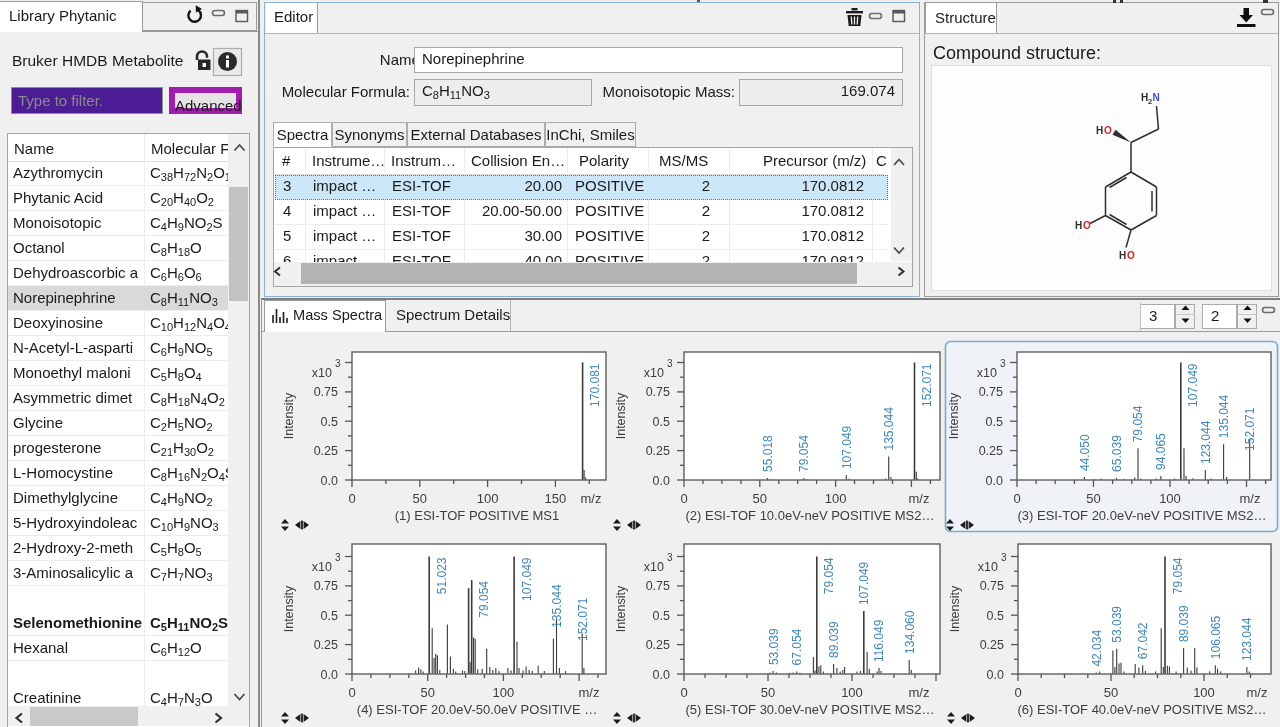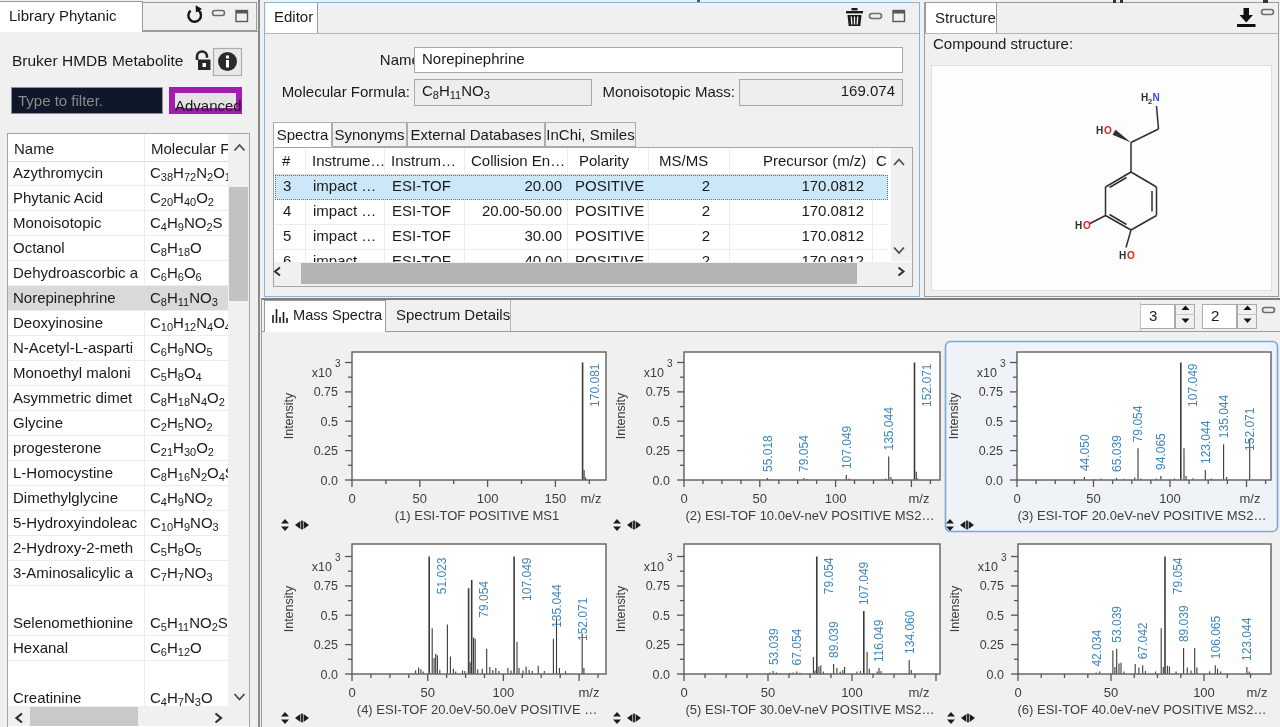--- a/index.html
+++ b/index.html
@@ -26,21 +26,21 @@
 
 <div class="abs" style="left:0;top:0;width:260px;height:727px;background:#f0f0f0;border-right:2px solid #8a8a8a">
   <div class="tab" style="left:0;top:1px;width:143px;height:31px;border-left:none;">
     <div style="position:absolute;left:9px;top:5px;">Library Phytanic</div>
   </div>
   <div class="abs" style="left:143px;top:2px;width:114px;height:29px;background:#f0f0f0;border:1px solid #9b9b9b;border-left:none;"></div>
   <div class="abs" style="left:0;top:31px;width:258px;height:1px;background:#9b9b9b"></div>
 
   <div class="abs" style="left:12px;top:52px;font-size:15.5px;">Bruker HMDB Metabolite</div>
 
-  <input class="abs" style="left: 11px; top: 87px; width: 152px; height: 27px; border: 1px solid rgb(143, 143, 143); background: #0f172a; font-size: 15px; padding: 0px 6px; font-family: inherit; color: rgb(138, 138, 138);" value="Type to filter.">
+  <input class="abs" style="left: 11px; top: 87px; width: 152px; height: 27px; border: 1px solid rgb(143, 143, 143); background: #4c1d95; font-size: 15px; padding: 0px 6px; font-family: inherit; color: rgb(138, 138, 138);" value="Type to filter.">
   <div class="abs" style="left:169px;top:87px;width:73px;height:27px;background:#e3e3e3;border:6px solid #a21caf;font-size:15px;text-align:center;line-height:25px;">Advanced</div>
 
   <div class="abs" style="left:7px;top:133px;width:243px;height:594px;background:#fff;border:1px solid #a5a5a5;border-bottom:none;overflow:hidden">
     <div style="position:absolute;left:6px;top:6px;font-size:15px;">Name</div>
     <div style="position:absolute;left:143px;top:6px;font-size:15px;">Molecular F</div>
     <div style="position:absolute;left:0;top:27px;width:221px;height:1px;background:#dcdcdc"></div>
     <div style="position:absolute;left:136px;top:0;width:1px;height:573px;background:#ededed"></div>
   </div>
   <div class="lrow" style="top:160.5px;">
       <div class="lname">Azythromycin</div>
@@ -103,21 +103,21 @@
       <div class="lform">C<sub>10</sub>H<sub>9</sub>NO<sub>3</sub></div>
     </div>
 <div class="lrow" style="top:535.5px;">
       <div class="lname">2-Hydroxy-2-meth</div>
       <div class="lform">C<sub>5</sub>H<sub>8</sub>O<sub>5</sub></div>
     </div>
 <div class="lrow" style="top:560.5px;">
       <div class="lname">3-Aminosalicylic a</div>
       <div class="lform">C<sub>7</sub>H<sub>7</sub>NO<sub>3</sub></div>
     </div>
-<div class="lrow" style="top:610.5px;">
+<div class="lrow" style="top:610.5px;font-weight:bold;">
       <div class="lname">Selenomethionine</div>
       <div class="lform">C<sub>5</sub>H<sub>11</sub>NO<sub>2</sub>S</div>
     </div>
 <div class="lrow" style="top:635.5px;">
       <div class="lname">Hexanal</div>
       <div class="lform">C<sub>6</sub>H<sub>12</sub>O</div>
     </div>
 <div class="lrow" style="top:685.5px;">
       <div class="lname">Creatinine</div>
       <div class="lform">C<sub>4</sub>H<sub>7</sub>N<sub>3</sub>O</div>
@@ -208,21 +208,21 @@
   <div class="abs" style="left:36px;top:260px;width:556px;height:21px;background:#b3b3b3;"></div>
 
   <div class="abs" style="left:626px;top:145px;width:21px;height:113px;background:#f0f0f0;"></div>
 </div>
 
 <div class="abs" style="left:924px;top:2px;width:355px;height:295px;background:#f0f0f0;border:1px solid #9b9b9b">
   <div class="tab" style="left:0px;top:-1px;width:72px;height:31px;">
     <div style="position:absolute;left:9px;top:6px;">Structure</div>
   </div>
   <div class="abs" style="left:0;top:30px;width:353px;height:1px;background:#b5b5b5"></div>
-  <div class="abs" style="left:8px;top:32px;font-size:15px;">Compound structure:</div>
+  <div class="abs" style="left:8px;top:40px;font-size:18px;">Compound structure:</div>
   <div class="abs" style="left:6px;top:62px;width:341px;height:226px;background:#fdfdfd;border:1px solid #e0e0e0"></div>
 </div>
 
 <div class="abs" style="left:261px;top:298px;width:1019px;height:429px;background:#f0f0f0;border-top:2px solid #7e7e7e;border-left:1px solid #9b9b9b">
   <div class="abs" style="left:0;top:31px;width:1019px;height:1px;background:#9b9b9b"></div>
   <div class="tab" style="left:2px;top:0px;width:122px;height:32px;">
     <div style="position:absolute;left:28px;top:6px;white-space:nowrap;font-size:14.6px;">Mass Spectra</div>
   </div>
   <div class="abs" style="left:124px;top:0px;width:125px;height:31px;font-size:15px;border-right:1px solid #b5b5b5;">
     <div style="position:absolute;left:10px;top:6px;white-space:nowrap;">Spectrum Details</div>

